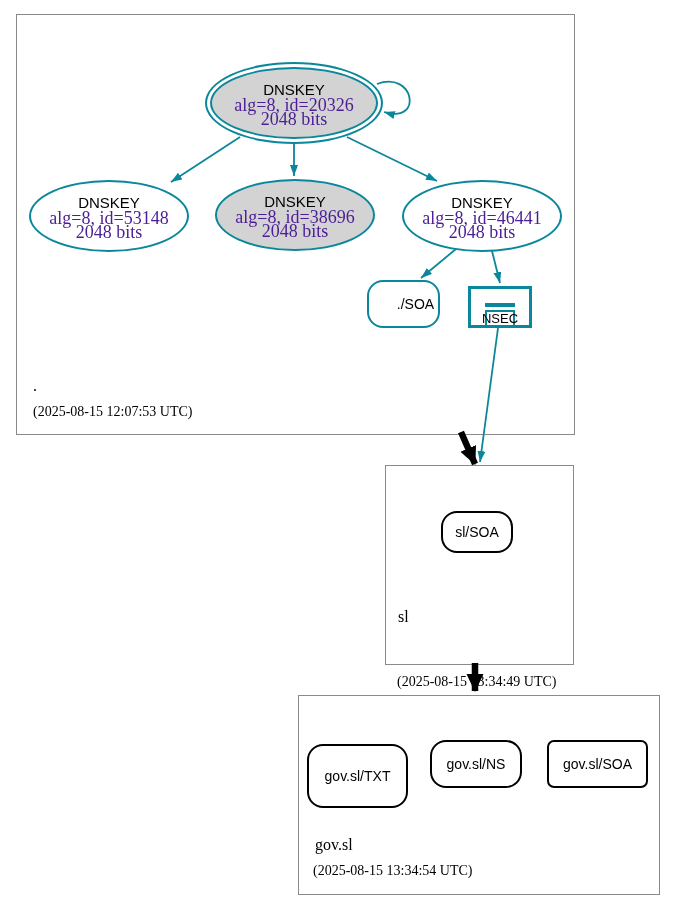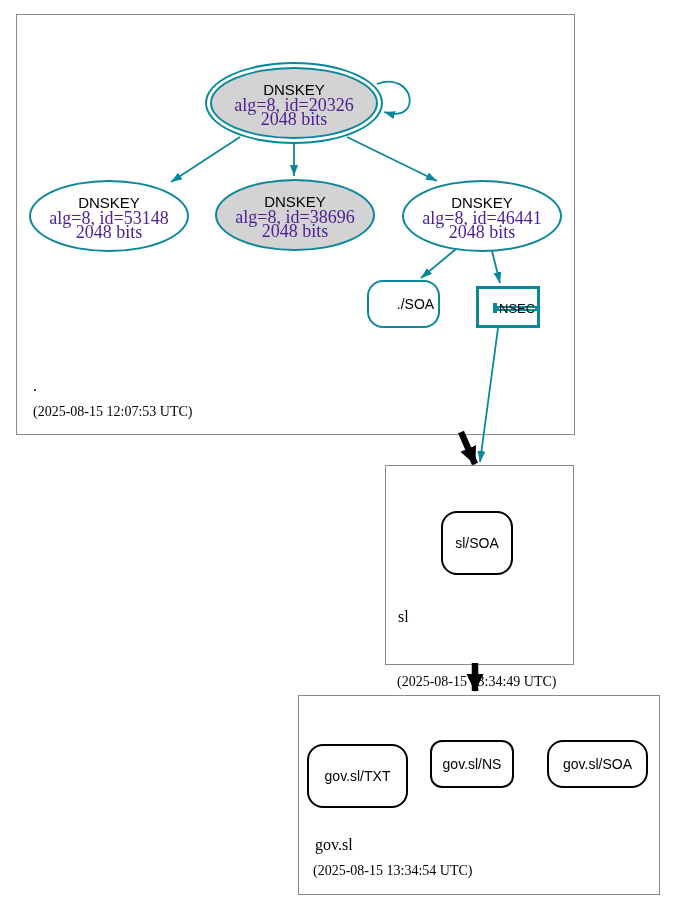--- a/index.html
+++ b/index.html
@@ -20,21 +20,21 @@
            display:flex;flex-direction:column;align-items:center;justify-content:center;text-align:center;}
   .ntitle{font-size:15px;color:#000;line-height:17px;}
   .nsub{font-family:"Liberation Serif",serif;font-size:18px;color:#4c1d95;line-height:14px;}
   
   .rrset{position:absolute;border-radius:16px;background:#fff;box-sizing:border-box;
          display:flex;align-items:center;justify-content:center;font-size:14px;color:#000;}
   .rrset.teal{border:2px solid #0a879a;}
   .rrset.black{border:2px solid #000;}
   
   .nsec{position:absolute;border:3px solid #0a879a;background:#fff;box-sizing:border-box;
-        padding:14px;display:flex;flex-direction:row;margin-left:8px;}
+        padding:14px;display:flex;flex-direction:column;}
   .nsec-band{border:2px solid #0a879a;height:6px;box-sizing:content-box;}
   .nsec-label{border:2px solid #0a879a;margin-top:3px;flex:1;display:flex;align-items:center;
         justify-content:center;font-size:13px;color:#000;line-height:13px;}
   svg{position:absolute;left:0;top:0;pointer-events:none;}
 </style>
 </head>
 <body>
 
 <div id="canvas">
 
@@ -98,31 +98,31 @@
   </div>
 
   <div class="nsec" style="left:468px;top:286px;width:64px;height:42px;">
     <div class="nsec-band"></div>
     <div class="nsec-label">NSEC</div>
   </div>
 
   <div class="zonename" style="left:33px;top:377px;">.</div>
   <div class="zonetime" style="left:33px;top:404px;">(2025-08-15 12:07:53 UTC)</div>
 
-  <div class="rrset black" style="left:441px;top:511px;width:72px;height:64px;justify-content:center;">
+  <div class="rrset black" style="left:441px;top:511px;width:72px;height:42px;justify-content:center;">
     <span>sl/SOA</span>
   </div>
   <div class="zonename" style="left:398px;top:608px;">sl</div>
   <div class="zonetime" style="left:397px;top:634px;margin-top:40px;">(2025-08-15 13:34:49 UTC)</div>
 
   <div class="rrset black" style="left:307px;top:744px;width:101px;height:64px;">
     <span>gov.sl/TXT</span>
   </div>
-  <div class="rrset black" style="left:430px;top:740px;width:84px;height:48px;border-radius:12px;">
+  <div class="rrset black" style="left:430px;top:740px;width:92px;height:48px;">
     <span>gov.sl/NS</span>
   </div>
-  <div class="rrset black" style="left:547px;top:740px;width:101px;height:48px;">
+  <div class="rrset black" style="left:547px;top:740px;width:101px;height:48px;border-radius:7px;">
     <span>gov.sl/SOA</span>
   </div>
   <div class="zonename" style="left:315px;top:836px;">gov.sl</div>
   <div class="zonetime" style="left:313px;top:863px;">(2025-08-15 13:34:54 UTC)</div>
 
 </div>
 
 </body></html>

